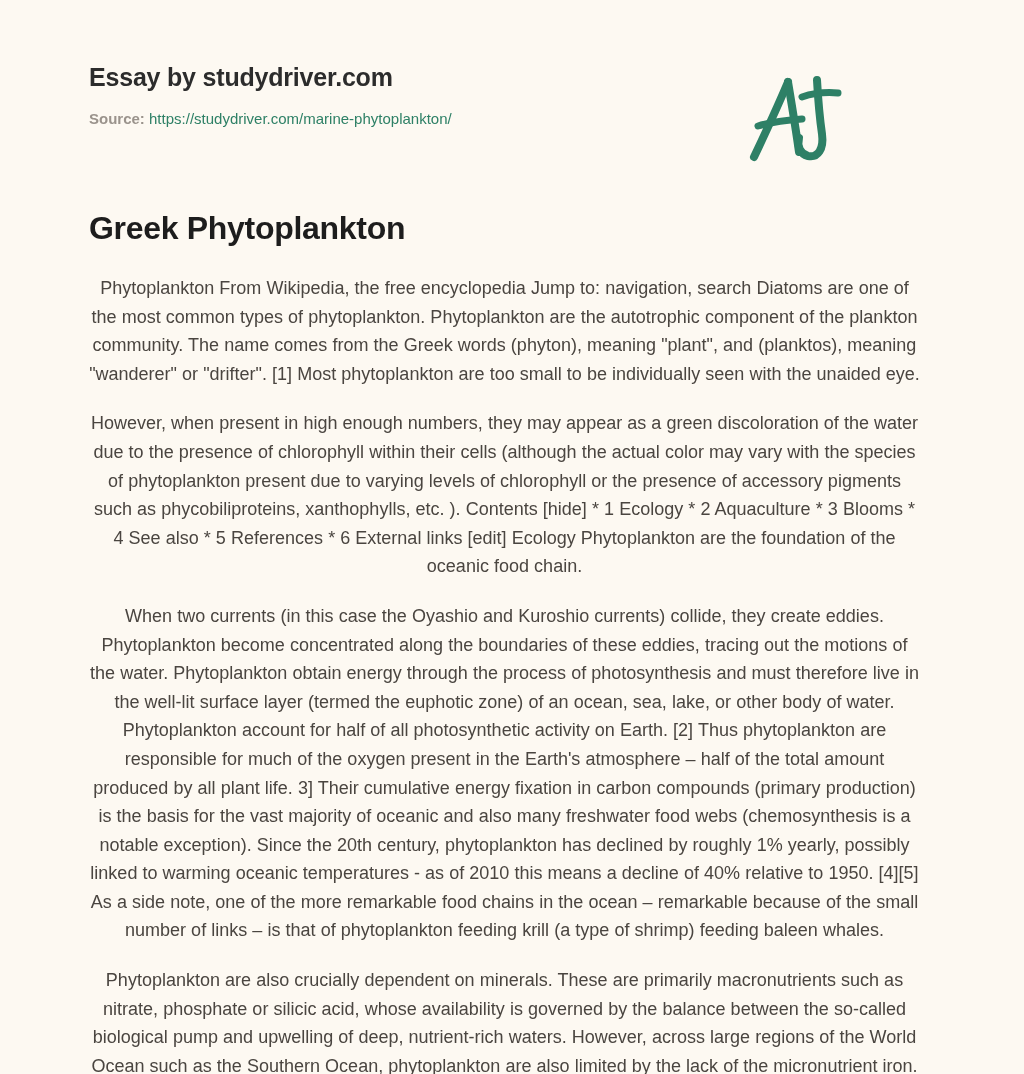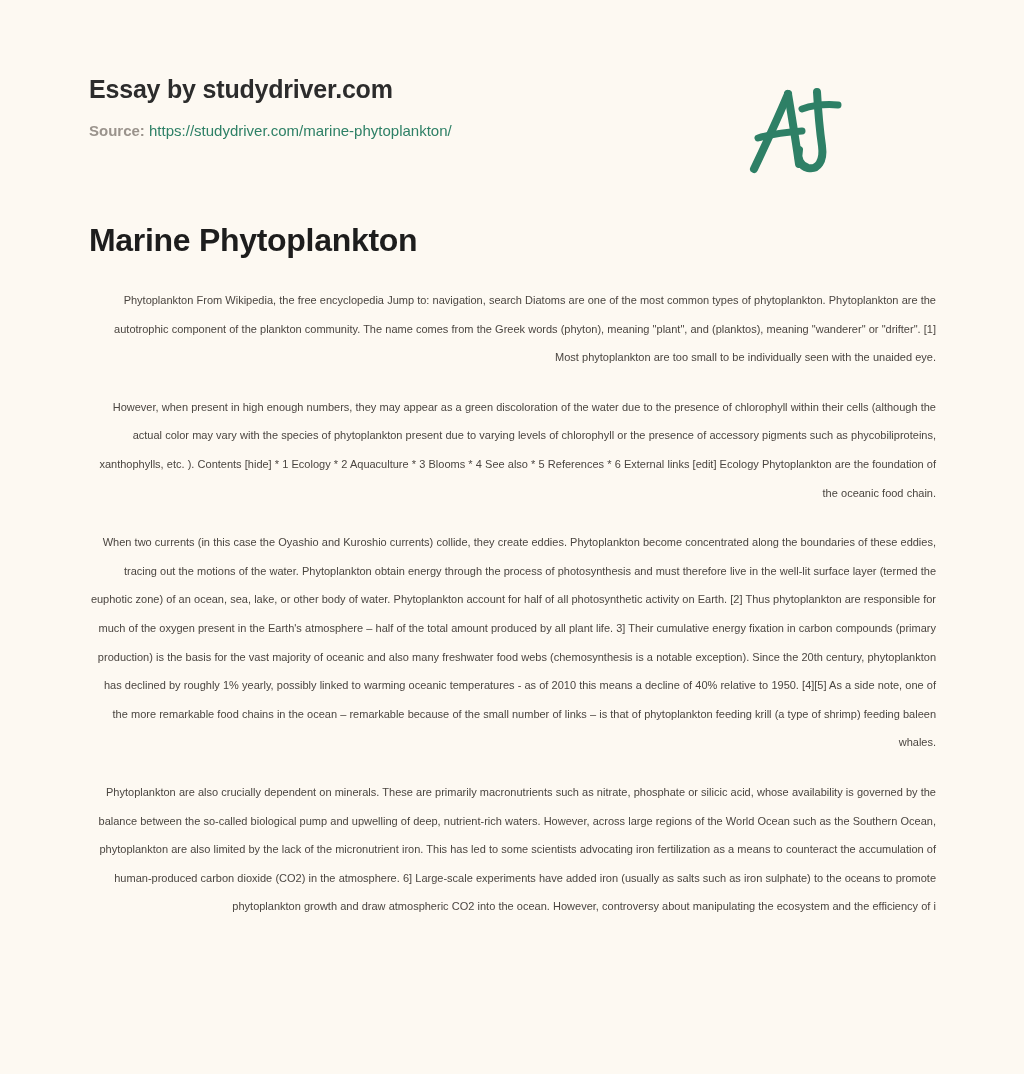--- a/index.html
+++ b/index.html
@@ -13,21 +13,21 @@
     font-family: "Liberation Sans", sans-serif;
     overflow: hidden;
     position: relative;
   }
 
   .page {
     width: 1024px;
     height: 870px;
     position: relative;
     box-sizing: border-box;
-    padding: 16px 89px;
+    padding: 4px 89px;
   }
 
   
   .header {
     position: relative;
     padding-top: 58px;
     height: 120px;
     box-sizing: border-box;
   }
 
@@ -77,25 +77,25 @@
     line-height: 1.25;
   }
 
   
   .body-copy {
     padding-top: 26px;
     width: 847px;
   }
 
   .body-copy p {
-    margin: 0 0 21px 0;
-    font-size: 11px;
+    margin: 0 16px 21px 0;
+    font-size: 18px;
     line-height: 28.6px;
     color: #4a4540;
-    text-align: right;
+    text-align: center;
     word-spacing: 0.1px;
   }
   .body-copy p:last-child { margin-bottom: 0; }
 </style>
 </head>
 <body>
 
 <div class="page">
 
   <div class="header">
@@ -117,21 +117,21 @@
           <path d="M16 62 C 30 58, 45 56, 60 55" stroke-width="7"></path>
 
           <path d="M75 16 C 76 34, 78 56, 80 70 C 82 85, 76 94, 66 92 C 58 90, 55 82, 57 74" stroke-width="8"></path>
 
           <path d="M60 33 C 72 29, 85 28, 96 29" stroke-width="7"></path>
         </g>
       </svg>
     </div>
   </div>
 
-  <h1 class="doc-title">Marine Phytoplankton</h1>
+  <h1 class="doc-title">Greek Phytoplankton</h1>
 
   <div class="body-copy">
     <p>Phytoplankton From Wikipedia, the free encyclopedia Jump to: navigation, search Diatoms are one of the most common types of phytoplankton. Phytoplankton are the autotrophic component of the plankton community. The name comes from the Greek words (phyton), meaning "plant", and (planktos), meaning "wanderer" or "drifter". [1] Most phytoplankton are too small to be individually seen with the unaided eye.</p>
     <p>However, when present in high enough numbers, they may appear as a green discoloration of the water due to the presence of chlorophyll within their cells (although the actual color may vary with the species of phytoplankton present due to varying levels of chlorophyll or the presence of accessory pigments such as phycobiliproteins, xanthophylls, etc. ). Contents [hide] * 1 Ecology * 2 Aquaculture * 3 Blooms * 4 See also * 5 References * 6 External links [edit] Ecology Phytoplankton are the foundation of the oceanic food chain.</p>
     <p>When two currents (in this case the Oyashio and Kuroshio currents) collide, they create eddies. Phytoplankton become concentrated along the boundaries of these eddies, tracing out the motions of the water. Phytoplankton obtain energy through the process of photosynthesis and must therefore live in the well-lit surface layer (termed the euphotic zone) of an ocean, sea, lake, or other body of water. Phytoplankton account for half of all photosynthetic activity on Earth. [2] Thus phytoplankton are responsible for much of the oxygen present in the Earth's atmosphere – half of the total amount produced by all plant life. 3] Their cumulative energy fixation in carbon compounds (primary production) is the basis for the vast majority of oceanic and also many freshwater food webs (chemosynthesis is a notable exception). Since the 20th century, phytoplankton has declined by roughly 1% yearly, possibly linked to warming oceanic temperatures - as of 2010 this means a decline of 40% relative to 1950. [4][5] As a side note, one of the more remarkable food chains in the ocean – remarkable because of the small number of links – is that of phytoplankton feeding krill (a type of shrimp) feeding baleen whales.</p>
     <p>Phytoplankton are also crucially dependent on minerals. These are primarily macronutrients such as nitrate, phosphate or silicic acid, whose availability is governed by the balance between the so-called biological pump and upwelling of deep, nutrient-rich waters. However, across large regions of the World Ocean such as the Southern Ocean, phytoplankton are also limited by the lack of the micronutrient iron. This has led to some scientists advocating iron fertilization as a means to counteract the accumulation of human-produced carbon dioxide (CO2) in the atmosphere. 6] Large-scale experiments have added iron (usually as salts such as iron sulphate) to the oceans to promote phytoplankton growth and draw atmospheric CO2 into the ocean. However, controversy about manipulating the ecosystem and the efficiency of i</p>
   </div>
 
 </div>
 

